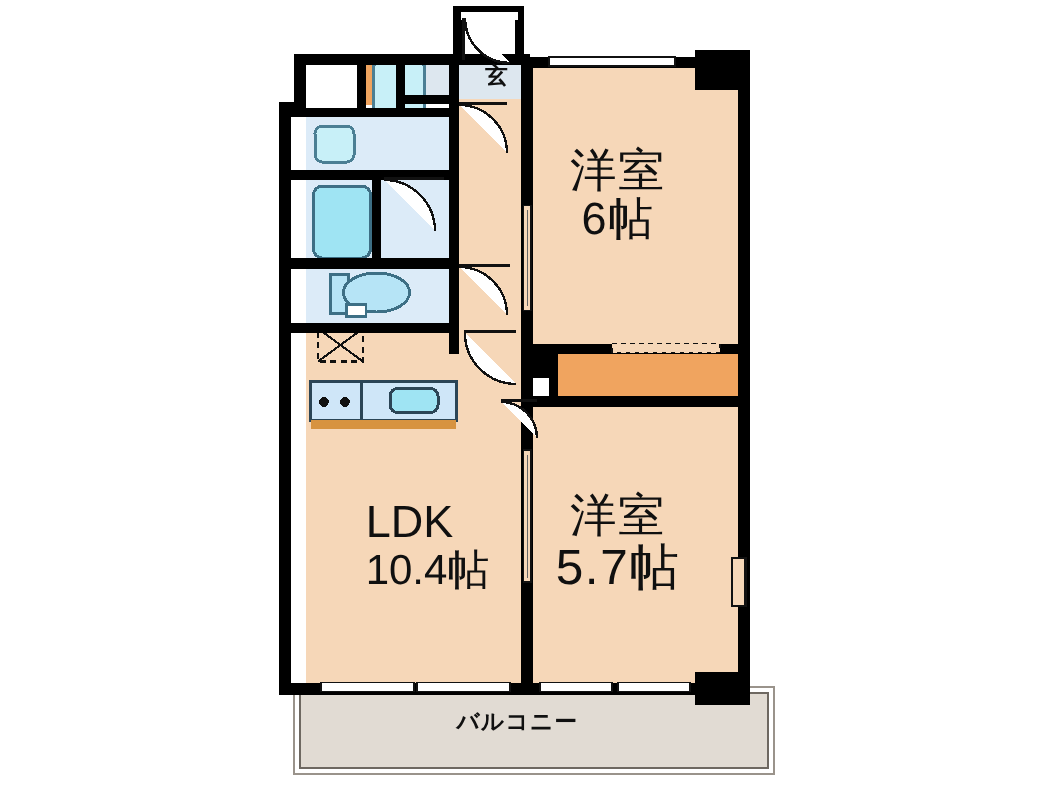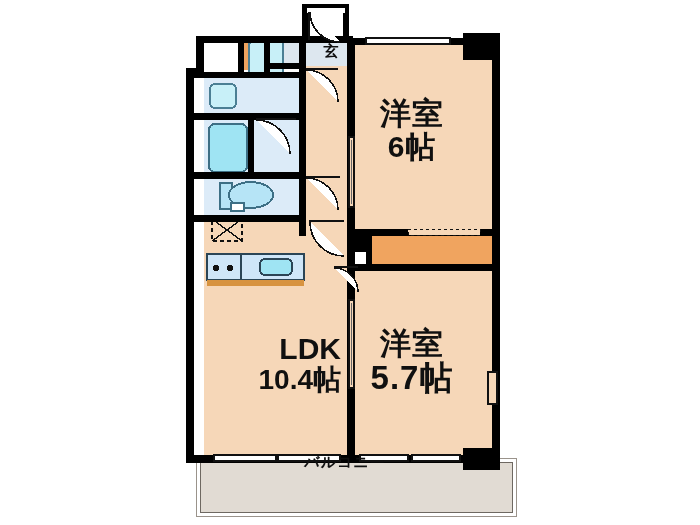--- a/index.html
+++ b/index.html
@@ -24,46 +24,46 @@
     position: absolute;
     left: 0; top: 0;
     width: 700px;
     height: 525px;
     pointer-events: none;
   }
   .lbl {
     position: absolute;
     color: #101010;
     font-family: "Liberation Sans", sans-serif;
-    font-weight: 700;
+    font-weight: 400;
     white-space: nowrap;
     text-align: center;
     line-height: 1.05;
   }
   .lbl-6jo {
     left: 352px; top: 98px; width: 120px;
     font-size: 31px; letter-spacing: 1px;
   }
   .lbl-6jo .l2 { font-size: 30px; text-align: center; }
   .lbl-57 {
     left: 352px; top: 328px; width: 120px;
     font-size: 31px; letter-spacing: 1px;
   }
   .lbl-57 .l2 { font-size: 33px; }
   .lbl-ldk {
     left: 205px; top: 333px; width: 136px;
-    font-size: 30px; letter-spacing: 0px; text-align: right;
+    font-size: 30px; letter-spacing: 0px;
   }
   .lbl-ldk .l2 { font-size: 28px; margin-left: 24px; }
   .lbl-wcl {
     left: 380px; top: 238px; width: 108px;
     font-size: 19px; letter-spacing: 0.5px;
   }
   .lbl-balcony {
-    left: 245px; top: 454px; width: 200px;
+    left: 245px; top: 474px; width: 200px;
     font-size: 15px; font-weight: 700; letter-spacing: 1px;
   }
   .lbl-genkan {
     left: 310px; top: 43px; width: 42px;
     font-size: 15px; font-weight: 700;
   }
 </style>
 </head>
 <body>
 

